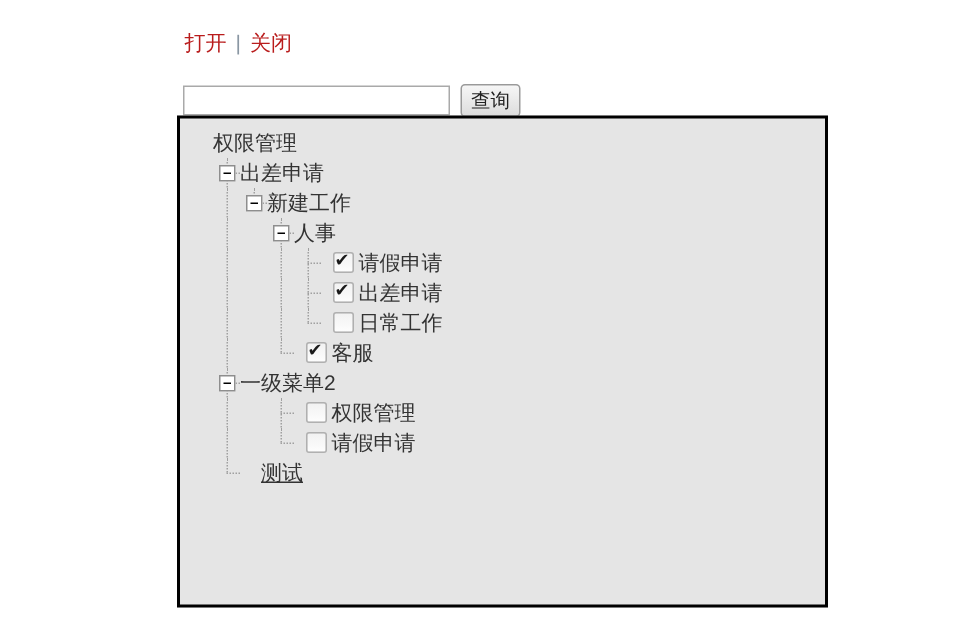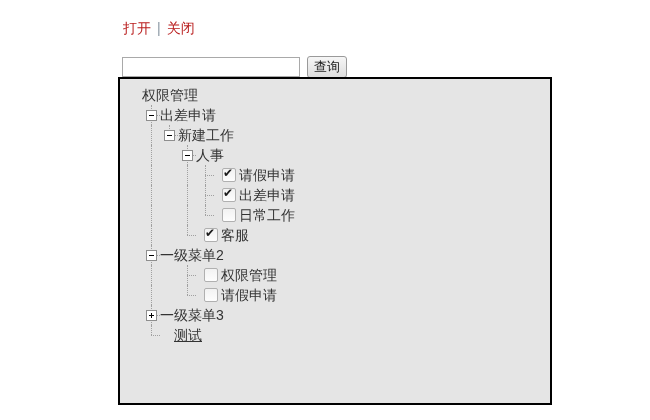--- a/index.html
+++ b/index.html
@@ -188,26 +188,18 @@
       <div class="cell"></div>
       <div class="cell">
         <div class="v half"></div>
         <div class="h"></div>
       </div>
       <span class="cb"></span>
       <span class="lbl">请假申请</span>
     </div>
     <div class="row">
       <div class="cell">
-        <div class="v"></div>
-        <div class="h"></div>
-        <div class="box plus"></div>
-      </div>
-      <span class="lbl">一级菜单3</span>
-    </div>
-    <div class="row">
-      <div class="cell">
         <div class="v half"></div>
         <div class="h"></div>
       </div>
       <span class="lbl after-conn">测试</span>
     </div>
   </div>
 
 </body></html>

